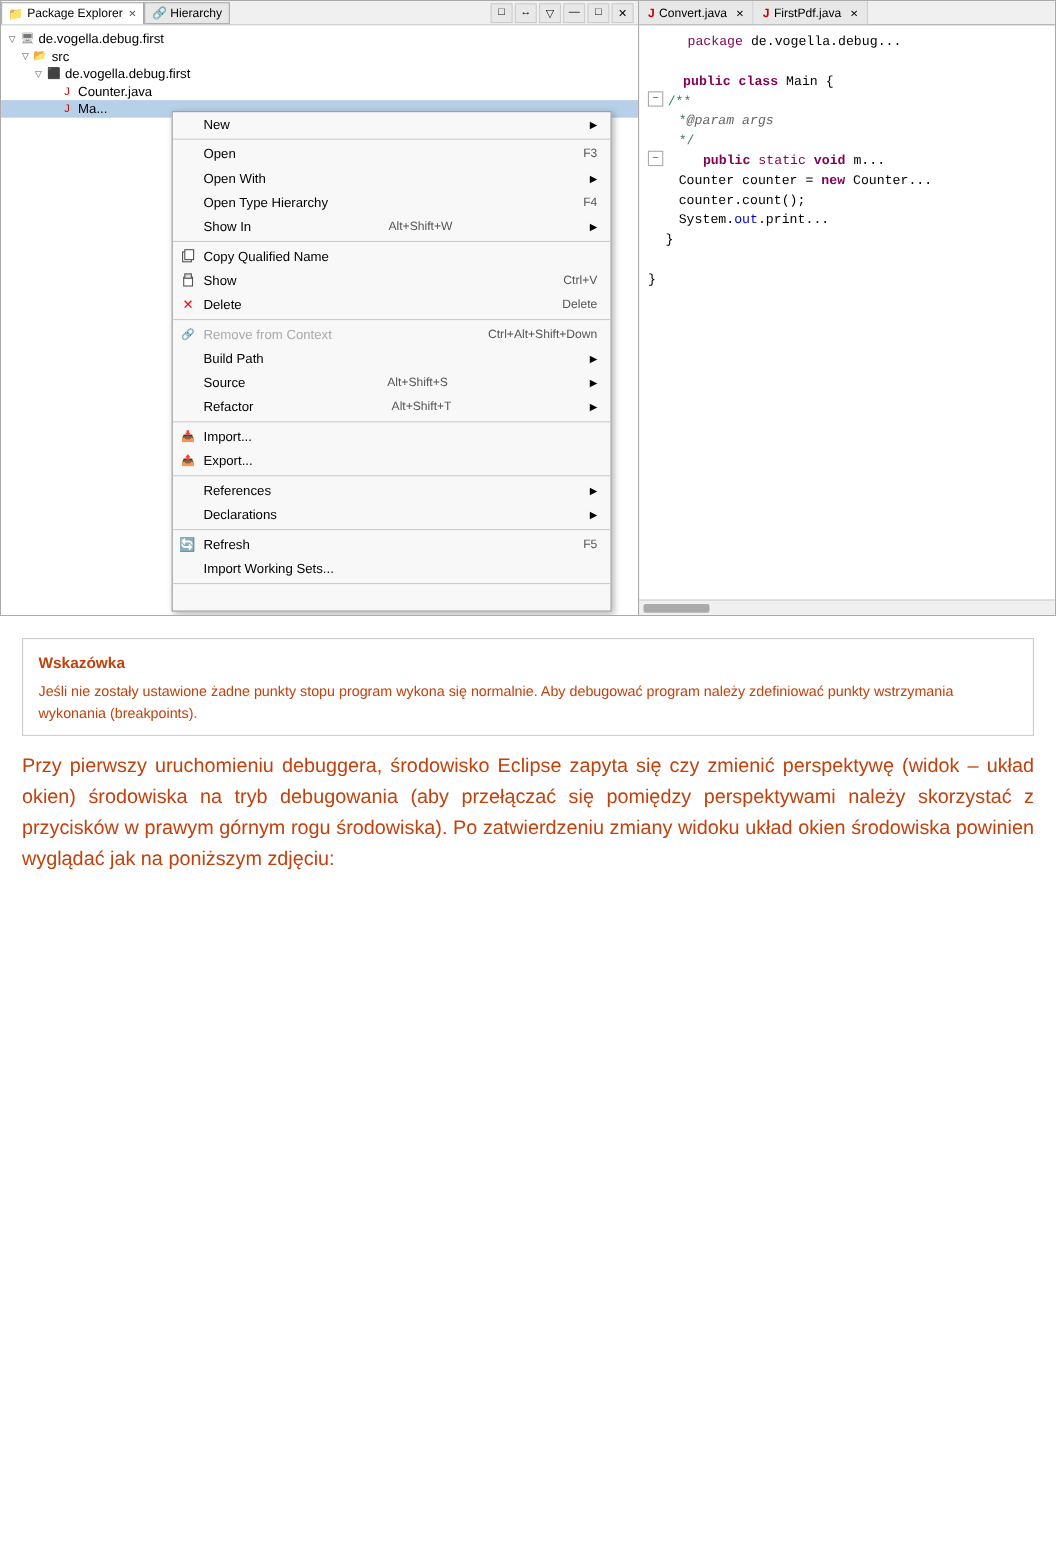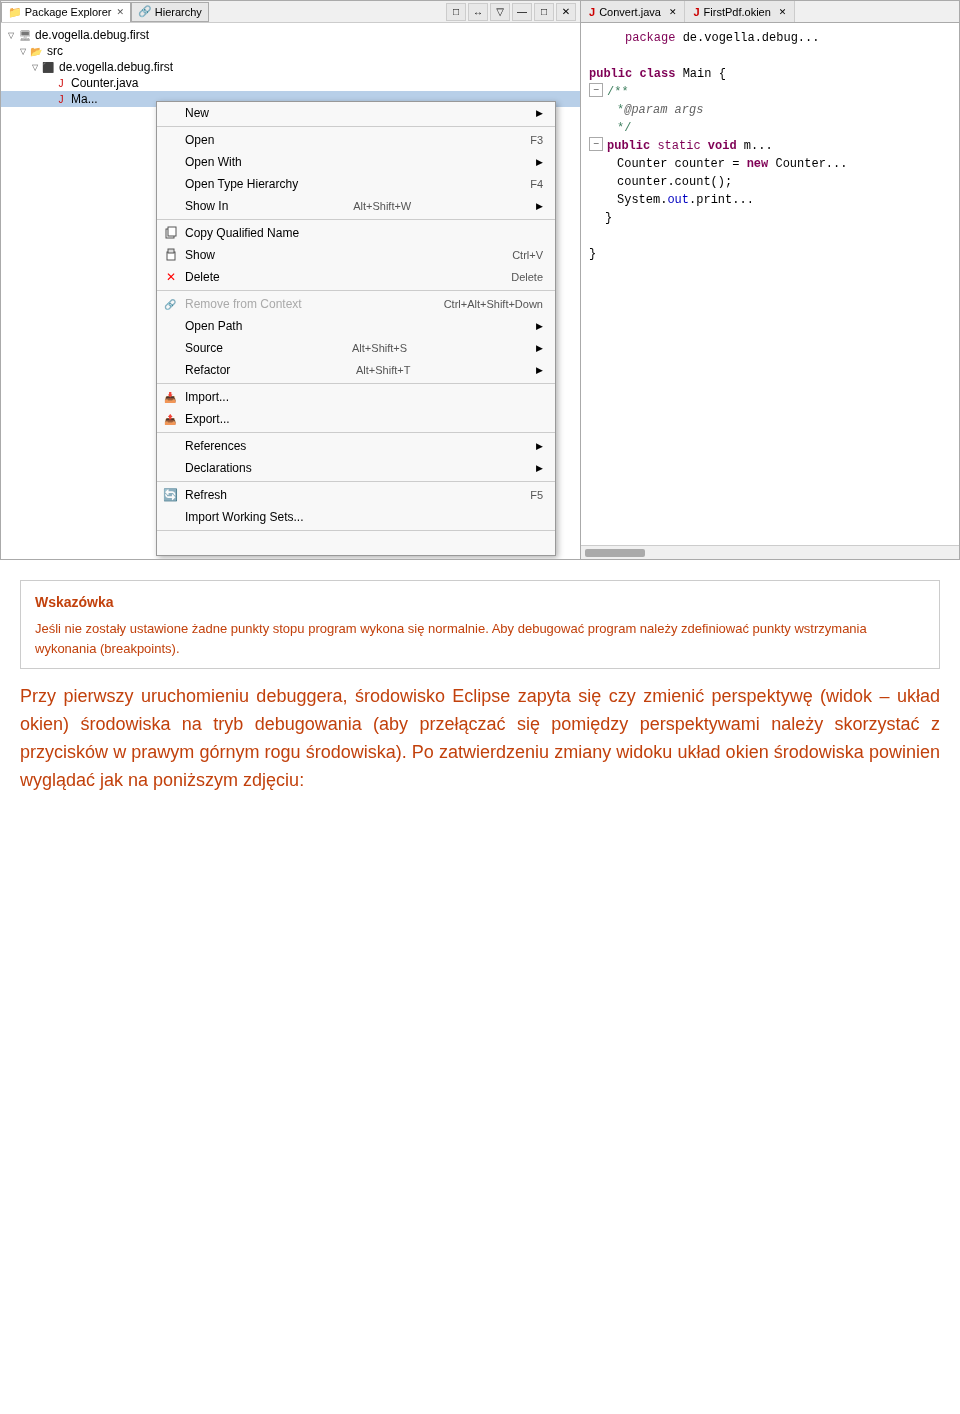--- a/index.html
+++ b/index.html
@@ -206,21 +206,21 @@
       display: inline-flex;
       align-items: center;
       justify-content: center;
       font-size: 10px;
       margin-right: 4px;
       cursor: pointer;
       flex-shrink: 0;
     }
 
     .kw-package { color: #7f0055; font-weight: normal; padding-left: 36px; }
-    .kw-public { color: #7f0055; font-weight: bold; }
+    .kw-public { color: #7f0055; font-weight: bold; margin-left: 32px; }
     .kw-class { color: #7f0055; font-weight: bold; }
     .kw-static { color: #7f0055; font-weight: normal; }
     .kw-void { color: #7f0055; font-weight: bold; }
     .kw-new { color: #7f0055; font-weight: bold; }
     .comment { color: #3f7f5f; }
     .annotation { color: #646464; }
     .code-italic { font-style: italic; }
     .code-out { color: #0000c0; }
 
     
@@ -387,21 +387,21 @@
         <span>Delete</span>
         <span class="shortcut">Delete</span>
       </div>
       <div class="menu-separator"></div>
       <div class="menu-item disabled">
         <span class="menu-icon" style="font-size:10px;">🔗</span>
         <span>Remove from Context</span>
         <span class="shortcut">Ctrl+Alt+Shift+Down</span>
       </div>
       <div class="menu-item">
-        <span>Open Path</span>
+        <span>Build Path</span>
         <span class="arrow">▶</span>
       </div>
       <div class="menu-item">
         <span>Source</span>
         <span class="shortcut">Alt+Shift+S</span>
         <span class="arrow">▶</span>
       </div>
       <div class="menu-item">
         <span>Refactor</span>
         <span class="shortcut">Alt+Shift+T</span>
@@ -446,21 +446,21 @@
 
   <div class="code-editor">
     <div class="editor-tabs">
       <div class="editor-tab">
         <span style="color:#c00; font-weight:bold; font-size:11px;">J</span>
         <span>Convert.java</span>
         <span style="font-size:9px; margin-left:4px;">✕</span>
       </div>
       <div class="editor-tab">
         <span style="color:#c00; font-weight:bold; font-size:11px;">J</span>
-        <span>FirstPdf.okien</span>
+        <span>FirstPdf.java</span>
         <span style="font-size:9px; margin-left:4px;">✕</span>
       </div>
     </div>
     <div class="code-content">
       <div class="code-line">
         <span class="kw-package">package</span>&nbsp;<span>de.vogella.debug...</span>
       </div>
       <div class="code-line">&nbsp;</div>
       <div class="code-line">
         <span class="kw-public">public</span>&nbsp;<span class="kw-class">class</span>&nbsp;<span>Main {</span>

